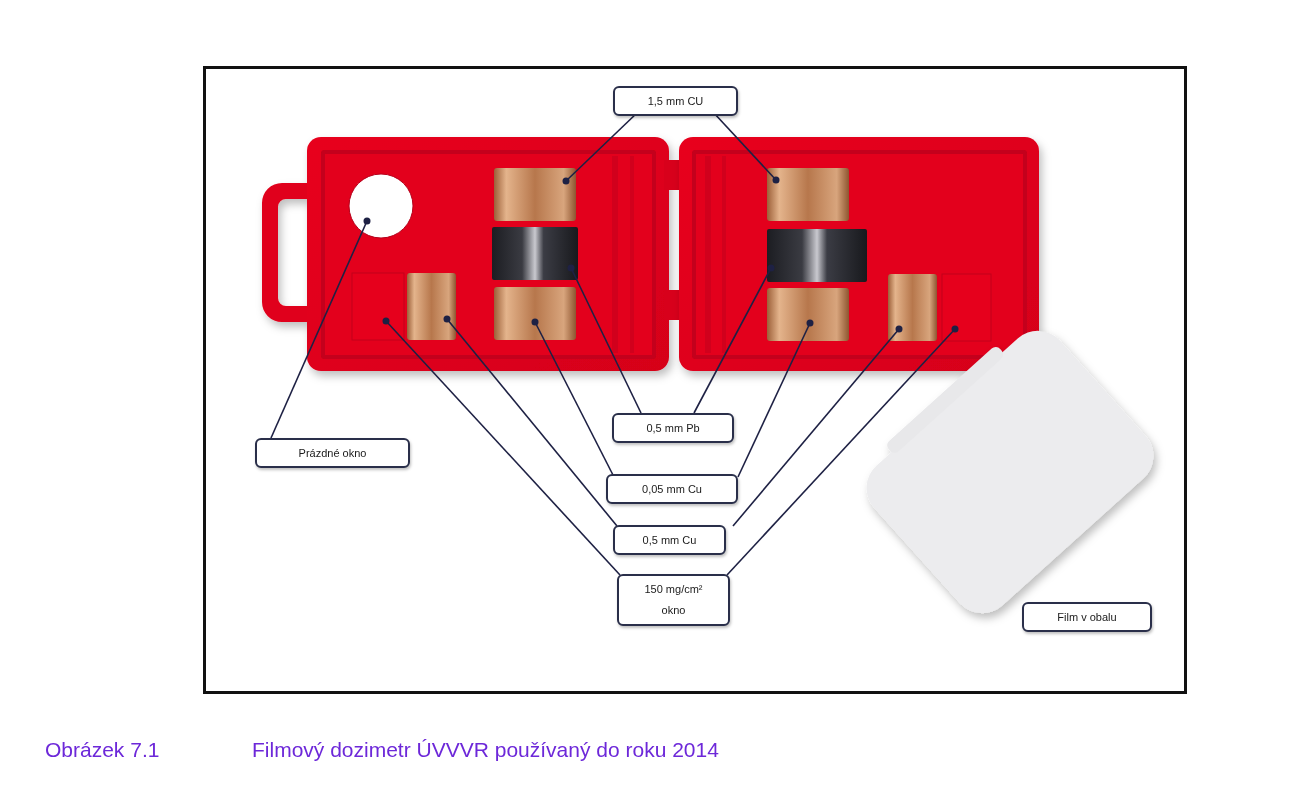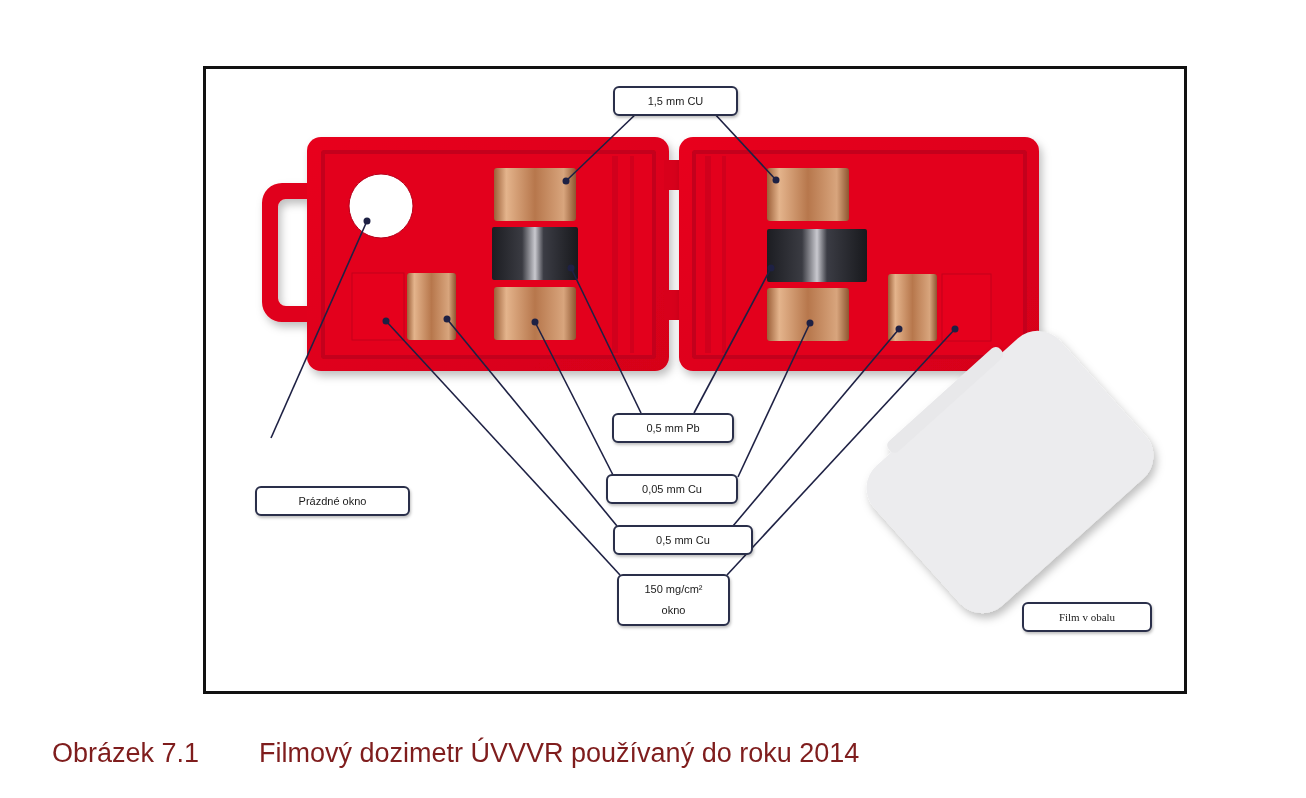--- a/index.html
+++ b/index.html
@@ -1,20 +1,20 @@
 <!DOCTYPE html>
 <html><head>
 <meta charset="utf-8">
 <style>
   html, body { margin:0; padding:0; background:#ffffff; }
   body { width:1306px; height:798px; position:relative; overflow:hidden; font-family:"Liberation Sans", sans-serif; }
   #figure-frame { position:absolute; left:203px; top:66px; width:978px; height:622px; border:3px solid #111; background:#fff; }
   #diagram { position:absolute; left:0; top:0; width:1306px; height:798px; }
   .callout-label { position:absolute; background:#fff; border:2px solid #2a2f4a; border-radius:6px; box-shadow:1px 2px 3px rgba(0,0,0,0.25); color:#1a1a1a; font-size:11px; line-height:20px; text-align:center; padding:3px 8px; white-space:nowrap; box-sizing:border-box; }
-  #caption { position:absolute; left:52px; top:738px; font-size:27px; color:#7f1d1d; font-family:"Liberation Sans", sans-serif; }
+  #caption { position:absolute; left:45px; top:738px; font-size:21px; color:#6d28d9; font-family:"Liberation Sans", sans-serif; }
   #caption-number { display:inline-block; width:207px; }
 </style>
 </head>
 <body>
 
 <div id="figure-frame"></div>
 
 <svg id="diagram" viewBox="0 0 1306 798" xmlns="http://www.w3.org/2000/svg">
   <defs>
     <linearGradient id="copperGrad" x1="0" y1="0" x2="1" y2="0">
@@ -105,35 +105,35 @@
     <circle cx="447" cy="319" r="3.5"></circle>
     <circle cx="899" cy="329" r="3.5"></circle>
     <circle cx="386" cy="321" r="3.5"></circle>
     <circle cx="955" cy="329" r="3.5"></circle>
   </g>
 </svg>
 
 <div class="callout-label" style="left:613px; top:86px; width:125px;">
   <span>1,5 mm CU</span>
 </div>
-<div class="callout-label" style="left:255px; top:438px; width:155px;margin-top:48px;">
+<div class="callout-label" style="left:255px; top:438px; width:155px;">
   <span>Prázdné okno</span>
 </div>
 <div class="callout-label" style="left:612px; top:413px; width:122px;">
   <span>0,5 mm Pb</span>
 </div>
 <div class="callout-label" style="left:606px; top:474px; width:132px;">
   <span>0,05 mm Cu</span>
 </div>
-<div class="callout-label" style="left:613px; top:525px; width:140px;">
+<div class="callout-label" style="left:613px; top:525px; width:113px;">
   <span>0,5 mm Cu</span>
 </div>
 <div class="callout-label" style="left:617px; top:574px; width:113px; padding:3px 12px; line-height:21px;">
   <div>150 mg/cm²</div>
   <div>okno</div>
 </div>
-<div class="callout-label" style="left:1022px; top:602px; width:130px;font-family:Liberation Serif, serif;">
+<div class="callout-label" style="left:1022px; top:602px; width:130px;">
   <span>Film v obalu</span>
 </div>
 
 <div id="caption">
   <span id="caption-number">Obrázek 7.1</span><span>Filmový dozimetr ÚVVVR používaný do roku 2014</span>
 </div>
 
 </body></html>

